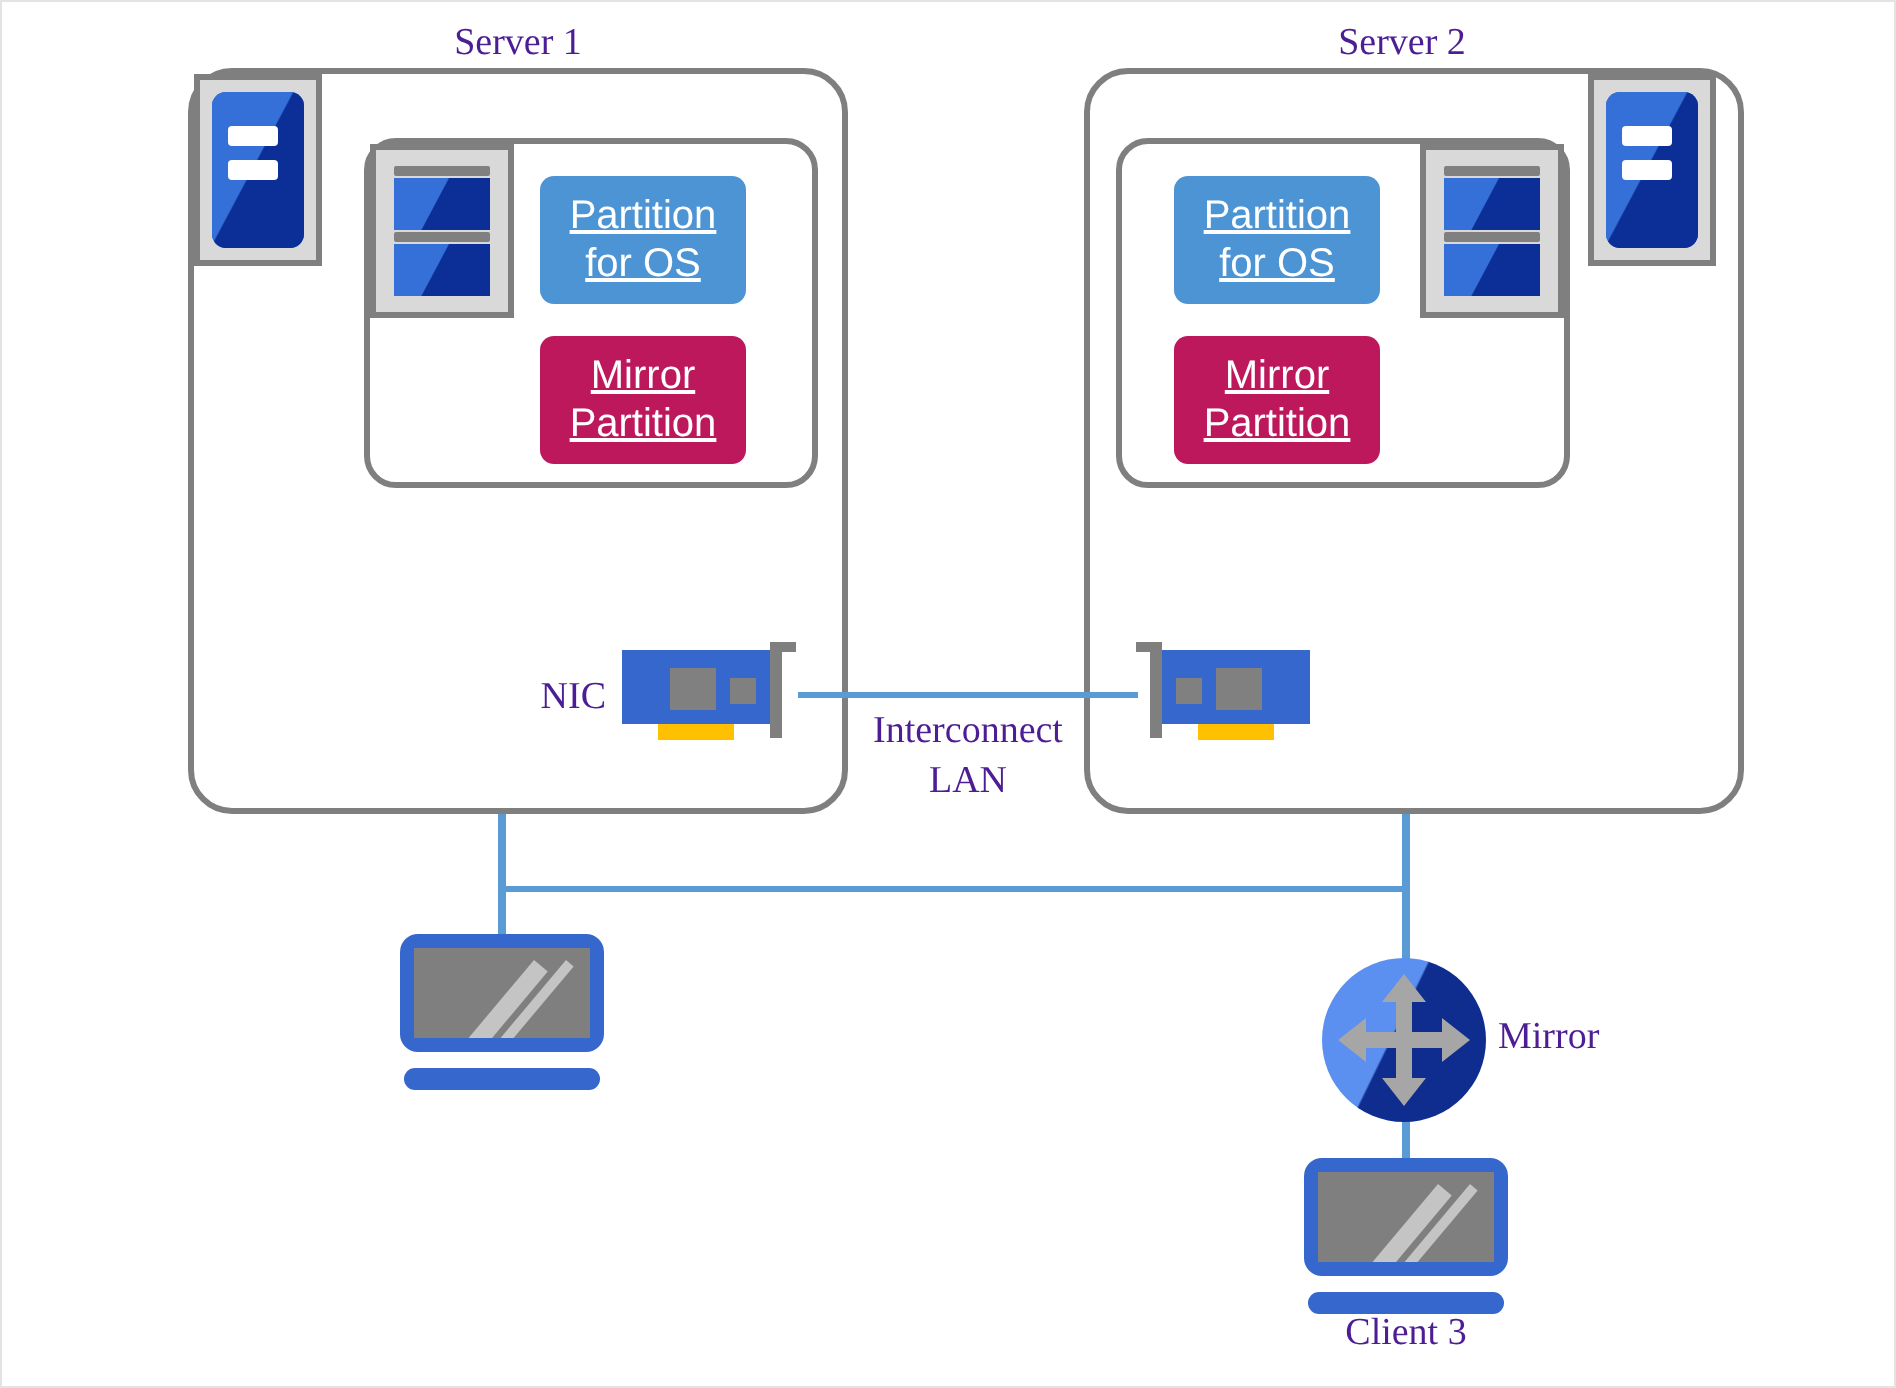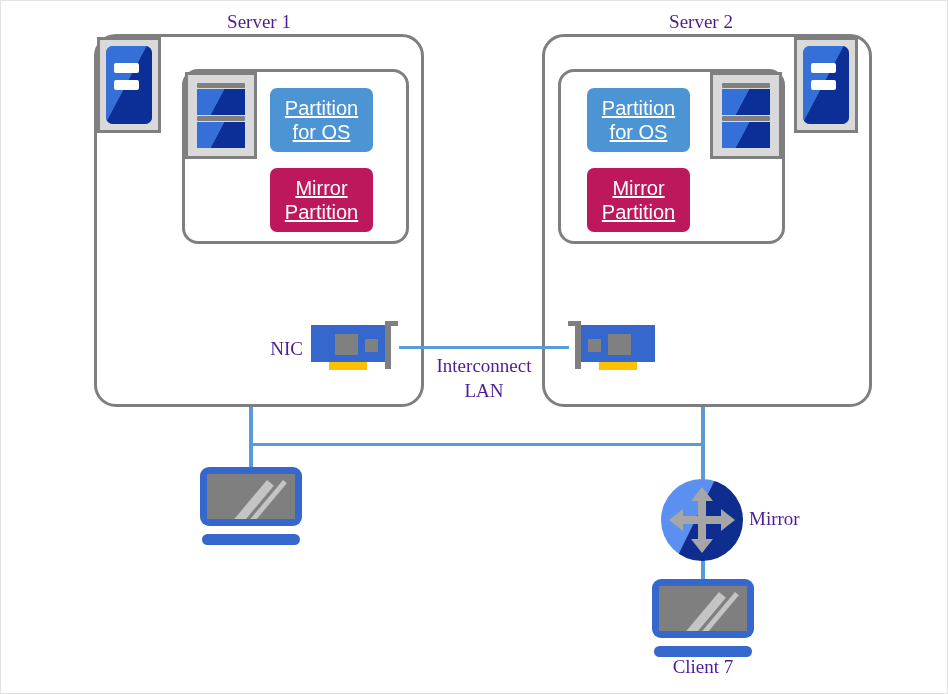--- a/index.html
+++ b/index.html
@@ -318,15 +318,15 @@
 
   <div class="laptop" style="left:651px; top:578px; width:102px; height:80px;">
     <div class="screen">
       <div class="glass">
         <div class="glare" style="left:60px; top:6px; width:9px; height:80px;"></div>
         <div class="glare" style="left:76px; top:6px; width:5px; height:80px;"></div>
       </div>
     </div>
     <div class="base"></div>
   </div>
-  <div class="lbl" style="left:642px; top:653px; width:120px;">Client 7</div>
+  <div class="lbl" style="left:642px; top:653px; width:120px;">Client 3</div>
 
 </div>
 
 </body></html>

